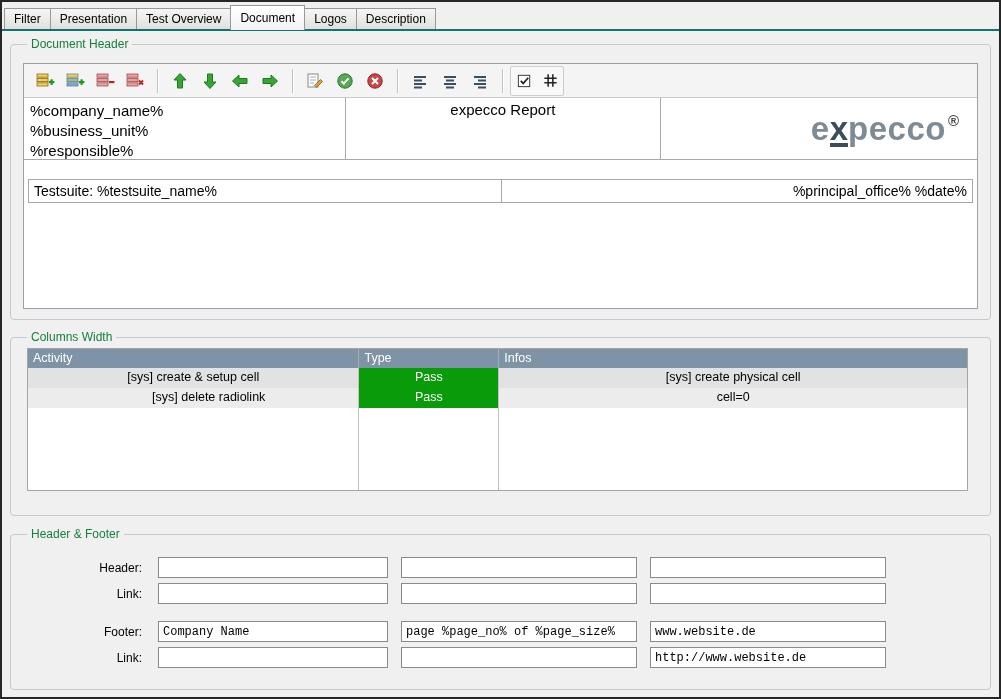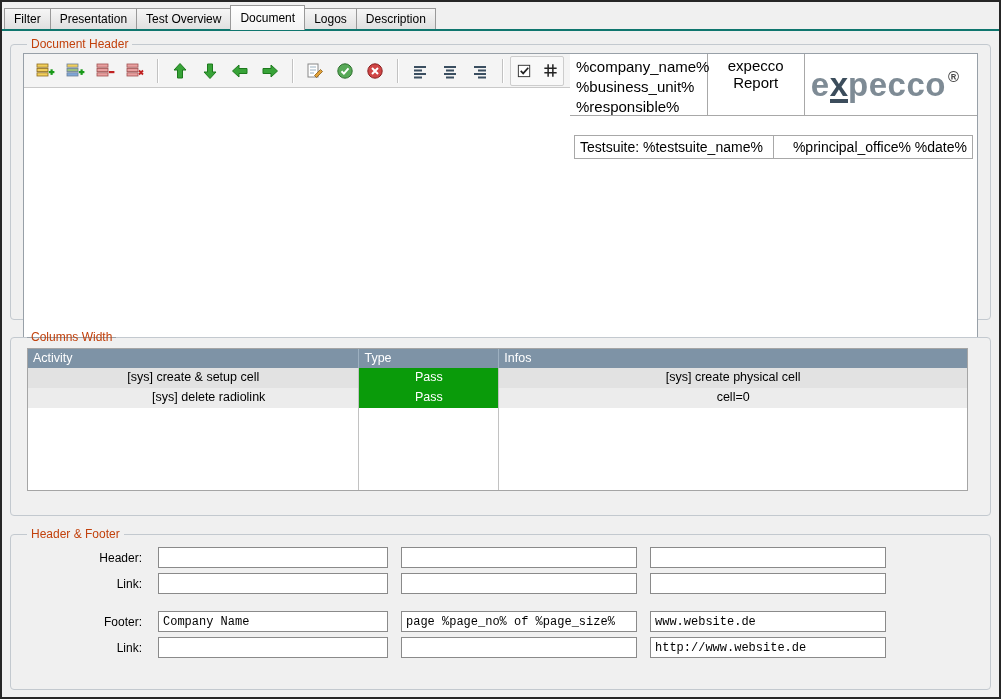--- a/index.html
+++ b/index.html
@@ -17,27 +17,27 @@
     border:1px solid #999; border-bottom:none; margin-right:-1px;
     white-space:nowrap; cursor:default; height:21px;
   }
   .tab.selected {
     position:relative; z-index:3; background:linear-gradient(#ffffff,#f3f3f3);
     margin-bottom:-1px; height:25px; padding-top:5px;
   }
 
   
   .group { margin:0 8px; border:1px solid #c3c9cf; border-radius:4px; padding:0 12px 8px 12px; }
-  .group legend { color:#c2410c; padding:0 4px; margin-left:4px; font-size:12px; }
+  .group legend { color:#15803d; padding:0 4px; margin-left:4px; font-size:12px; }
   .dh-group { height:283px; margin-top:6px; }
   .cw-group { height:186px; margin-top:10px; }
   .hf-group { height:163px; margin-top:11px; }
 
   
-  .dh-panel { height:285px; background:#fff; border:1px solid #98a0a8; margin-top:2px; display:flex; flex-direction:row; }
+  .dh-panel { height:246px; background:#fff; border:1px solid #98a0a8; margin-top:12px; display:flex; flex-direction:column; }
   .toolbar { height:34px; background:#f4f4f4; border-bottom:1px solid #c9c9c9; display:flex; align-items:center; padding:0 6px; flex:0 0 auto; }
   .tbtn { width:30px; height:28px; display:flex; align-items:center; justify-content:center; }
   .tsep { width:1px; height:24px; background:#c2c2c2; box-shadow:1px 0 0 #ffffff; margin:0 7px; }
   .tgroup { display:flex; border:1px solid #cdcdcd; border-radius:2px; background:#f8f8f8; }
   .tgroup .tbtn { width:26px; }
 
   .doc { flex:1; font-size:15px; display:flex; flex-direction:column; }
   .doc-row1 { display:flex; height:62px; border-bottom:1px solid #a8a8a8; flex:0 0 auto; }
   .doc-cell { padding:3px 6px; }
   .doc-cell.left  { width:33.8%; border-right:1px solid #a8a8a8; line-height:20px; }
@@ -64,21 +64,21 @@
   .cw-row { display:flex; height:20px; flex:0 0 auto;text-align:center; }
   .cw-row .c1, .cw-row .c2 { border-right:1px solid #c2c2c2; }
   .cw-row.r0 { background:#e2e2e2; }
   .cw-row.r1 { background:#ececec; }
   .cw-c.pass { background:#0a9b0a; color:#fff; }
   .cw-c.ind  { padding-left:36px; }
   .cw-fill { flex:1; display:flex; }
   .cw-fill .c1, .cw-fill .c2 { border-right:1px solid #c2c2c2; }
 
   
-  .hf-form { margin-top:6px; }
+  .hf-form { margin-top:16px; }
   .hf-row { display:grid; grid-template-columns:122px 230px 236px 236px; column-gap:13px; margin-bottom:5px; align-items:center; }
   .hf-row.footer-row { margin-top:17px; }
   .lbl { text-align:right; padding-right:3px; }
   .hf-input { height:21px; border:1px solid #8a8a8a; background:#fff;
               font-family:"Liberation Mono", monospace; font-size:12px; padding:1px 4px; width:100%; }
 </style>
 </head>
 <body>
 
 <div class="window">

